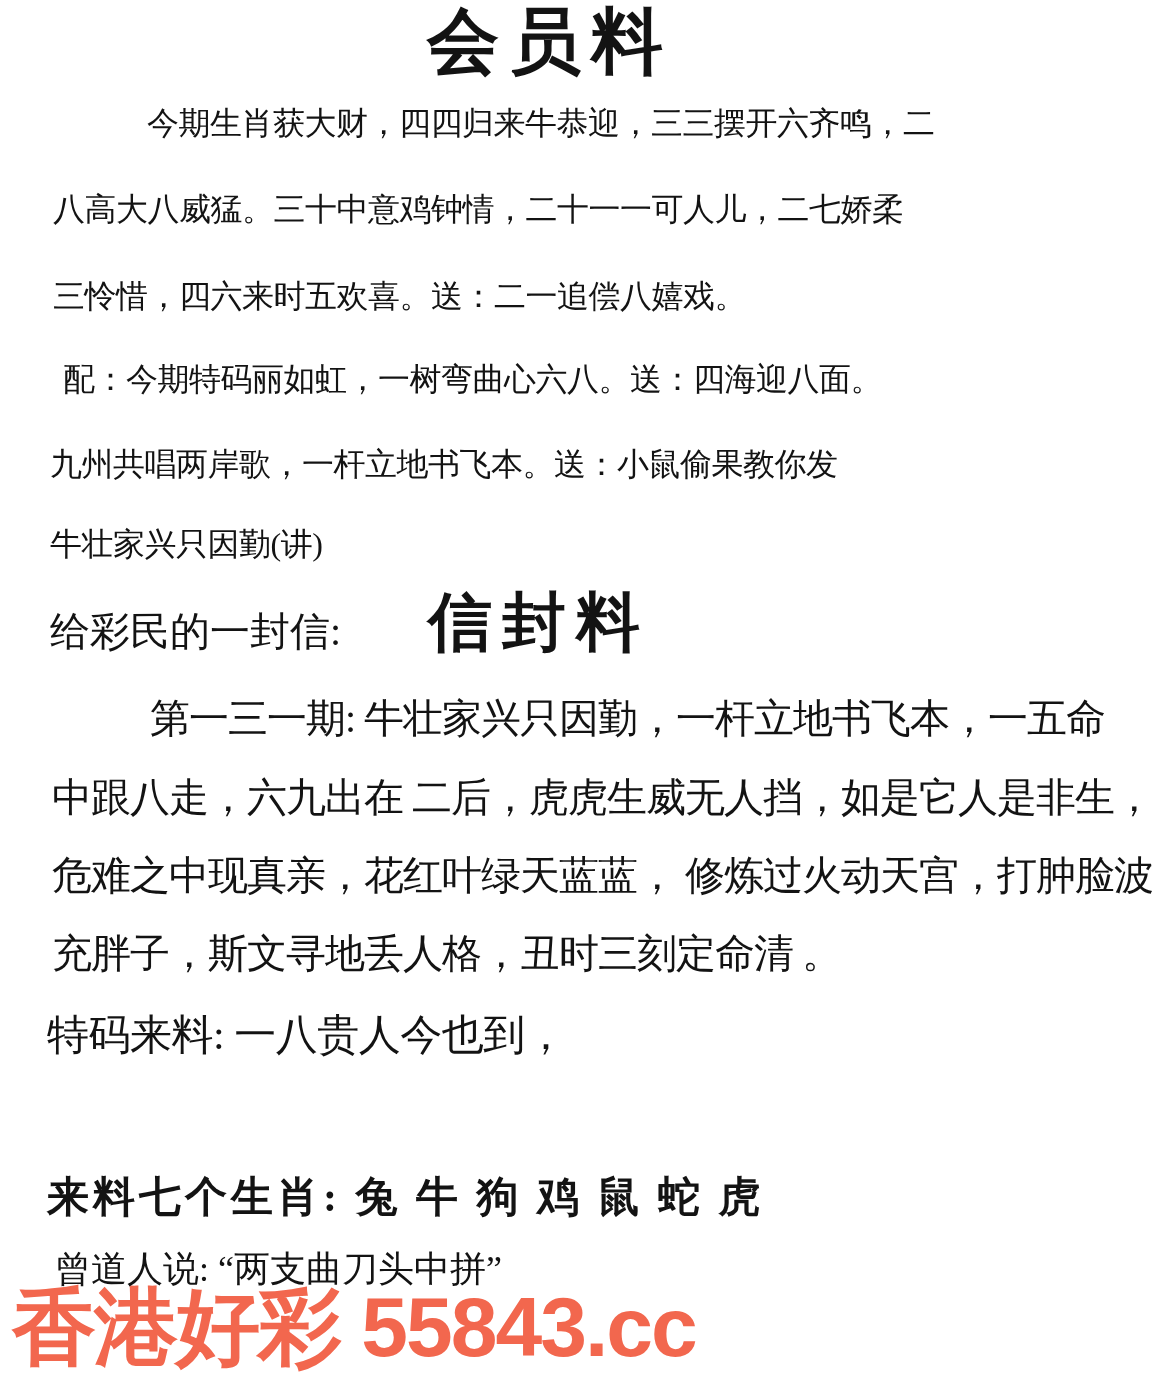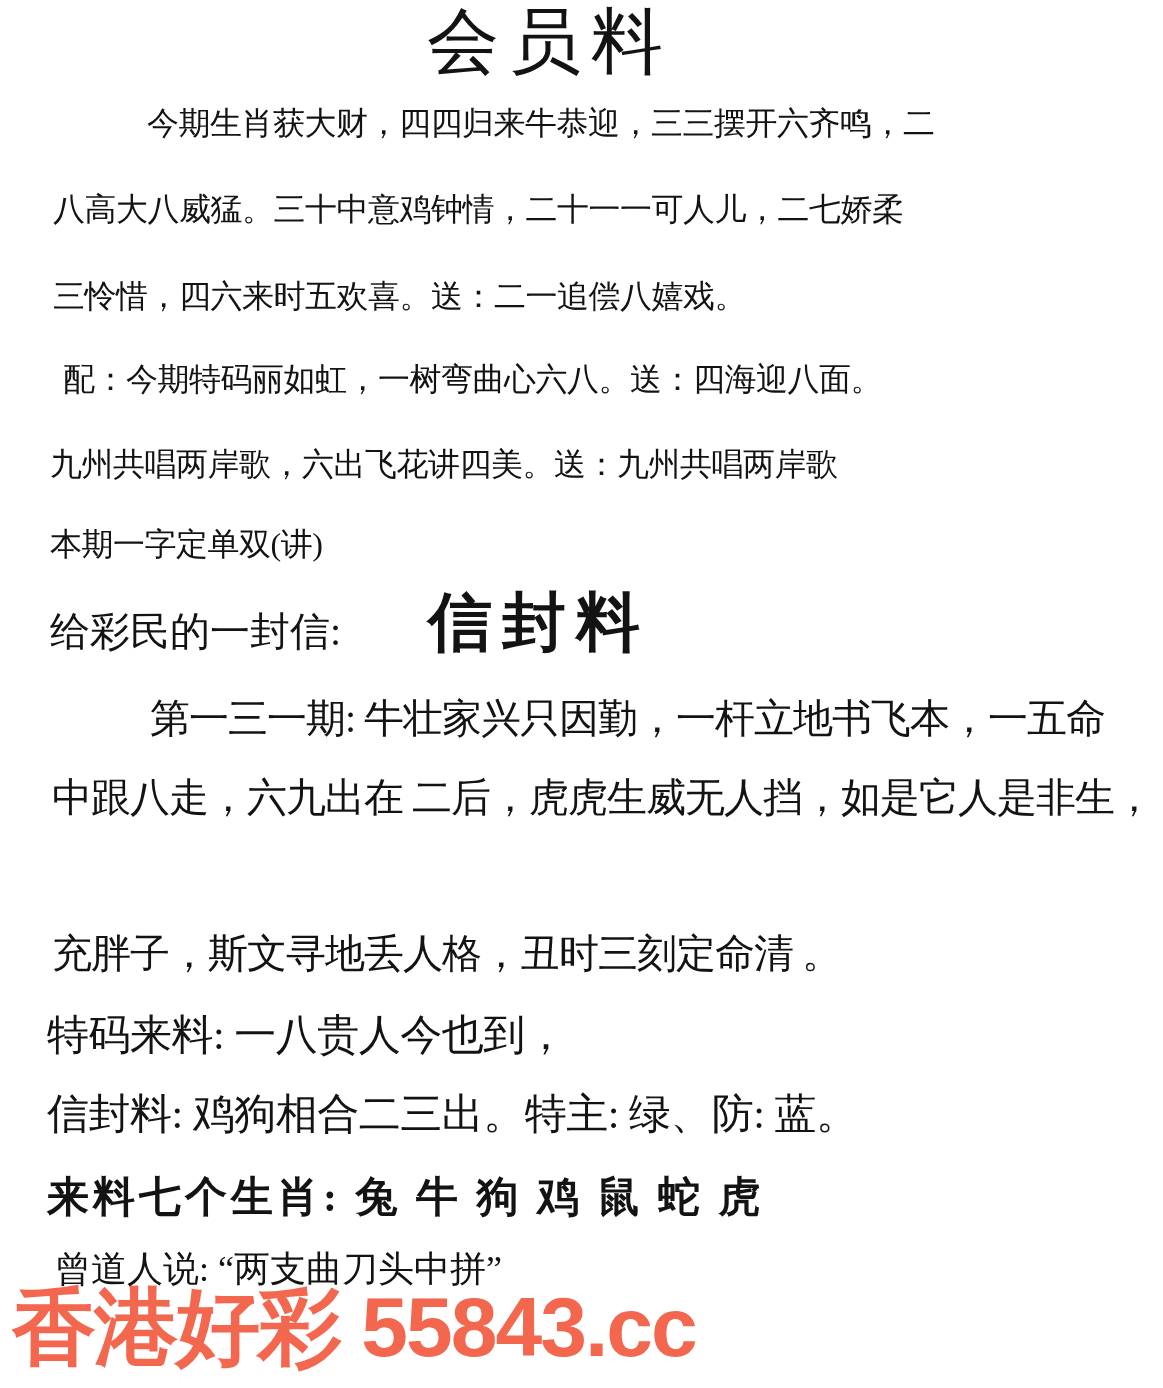--- a/index.html
+++ b/index.html
@@ -38,21 +38,21 @@
     font-weight:400;
   }
   .small-body{
     font-size:42px;
     letter-spacing:-0.5px;
     font-weight:400;
     text-align:right;
   }
   .big-title{
     font-size:72px;
-    font-weight:400;
+    font-weight:700;
     letter-spacing:10px;
   }
   .sub-title{
     font-size:64px;
     font-weight:700;
     letter-spacing:10px;
   }
   .underlay{
     font-size:66px;
     letter-spacing:4px;
@@ -78,38 +78,38 @@
   <div class="line big-title" style="top:4px;left:427px;">会员料</div>
 
   <div class="line member-body" style="top:106px;left:147px;">今期生肖获大财，四四归来牛恭迎，三三摆开六齐鸣，二</div>
 
   <div class="line member-body" style="top:192px;left:53px;">八高大八威猛。三十中意鸡钟情，二十一一可人儿，二七娇柔</div>
 
   <div class="line member-body" style="top:279px;left:53px;">三怜惜，四六来时五欢喜。送：二一追偿八嬉戏。</div>
 
   <div class="line member-body" style="top:362px;left:63px;">配：今期特码丽如虹，一树弯曲心六八。送：四海迎八面。</div>
 
-  <div class="line member-body" style="top:447px;left:50px;">九州共唱两岸歌，六出飞花讲四美。送：九州共唱两岸歌</div>
+  <div class="line member-body" style="top:447px;left:50px;">九州共唱两岸歌，一杆立地书飞本。送：小鼠偷果教你发</div>
 
-  <div class="line member-body" style="top:527px;left:50px;">本期一字定单双(讲)</div>
+  <div class="line member-body" style="top:527px;left:50px;">牛壮家兴只因勤(讲)</div>
 
   <div class="line" style="top:610px;left:50px;font-size:40px;font-weight:500;">给彩民的一封信:</div>
 
   <div class="line sub-title" style="top:588px;left:428px;">信封料</div>
 
   <div class="line env-body" style="top:776px;left:52px;">中跟八走，六九出在  二后，虎虎生威无人挡，如是它人是非生，</div>
 
   <div class="line env-body" style="top:697px;left:150px;">第一三一期:  牛壮家兴只因勤，一杆立地书飞本，一五命</div>
 
+  <div class="line env-body" style="top:854px;left:52px;">危难之中现真亲，花红叶绿天蓝蓝， 修炼过火动天宫，打肿脸波</div>
 
   <div class="line env-body" style="top:932px;left:52px;">充胖子，斯文寻地丢人格，丑时三刻定命清 。</div>
 
   <div class="line small-body" style="top:1013px;left:47px;">特码来料: 一八贵人今也到，</div>
 
-  <div class="line small-body" style="top:1092px;left:47px;">信封料:  鸡狗相合二三出。特主:  绿、防:  蓝。</div>
 
   <div class="line small-body" style="top:1175px;left:47px;letter-spacing:4px;font-weight:bold;">来料七个生肖:  兔 牛 狗  鸡 鼠 蛇 虎</div>
 
   <div class="line" style="top:1250px;left:55px;font-size:36px;">曾道人说: “两支曲刀头中拼”</div>
 
 
   <div class="watermark" style="top:1285px;left:12px;">香港好彩 55843.cc</div>
 
 </div>
 

